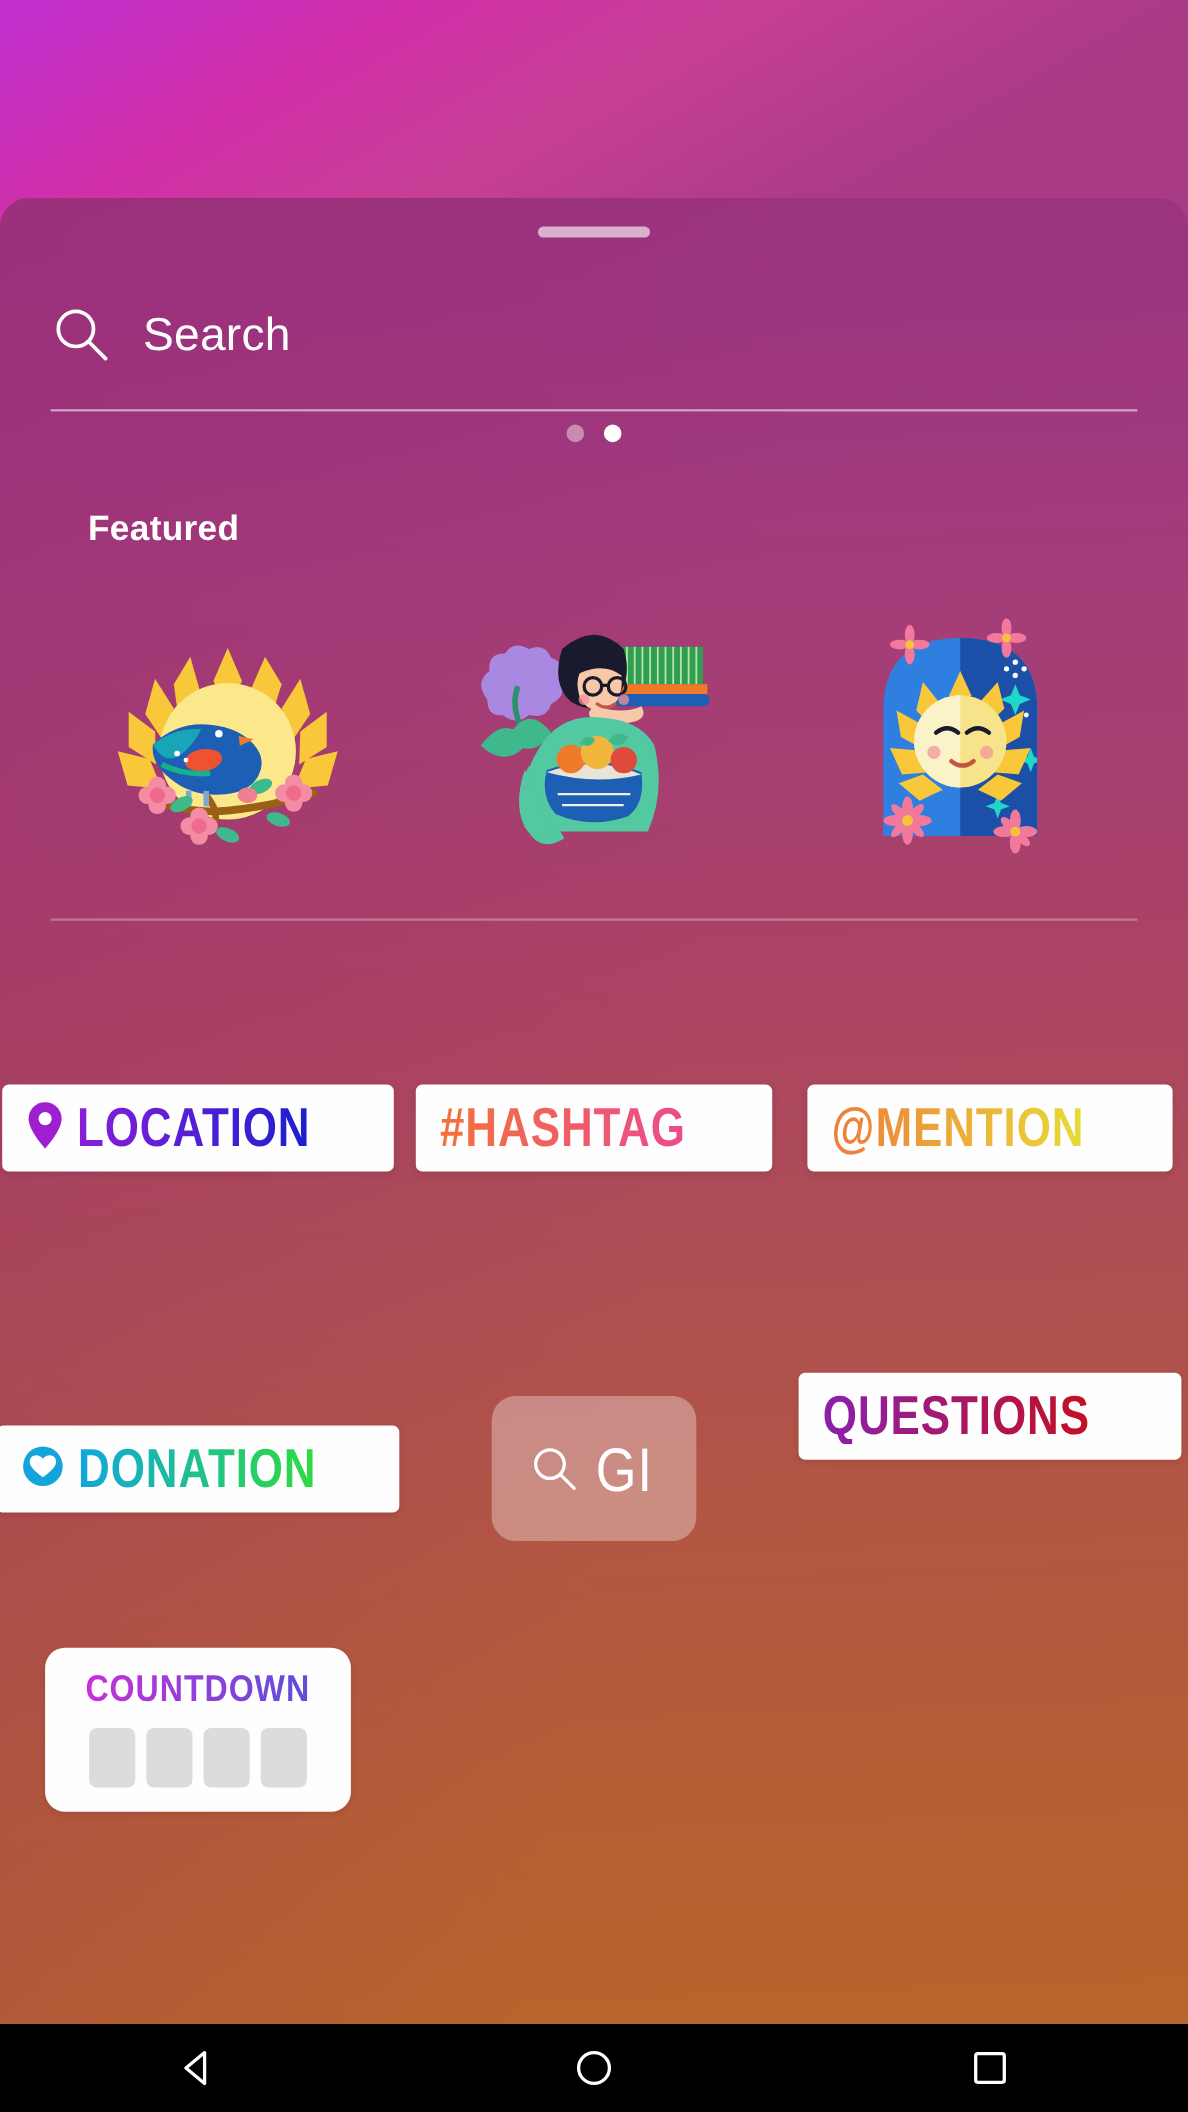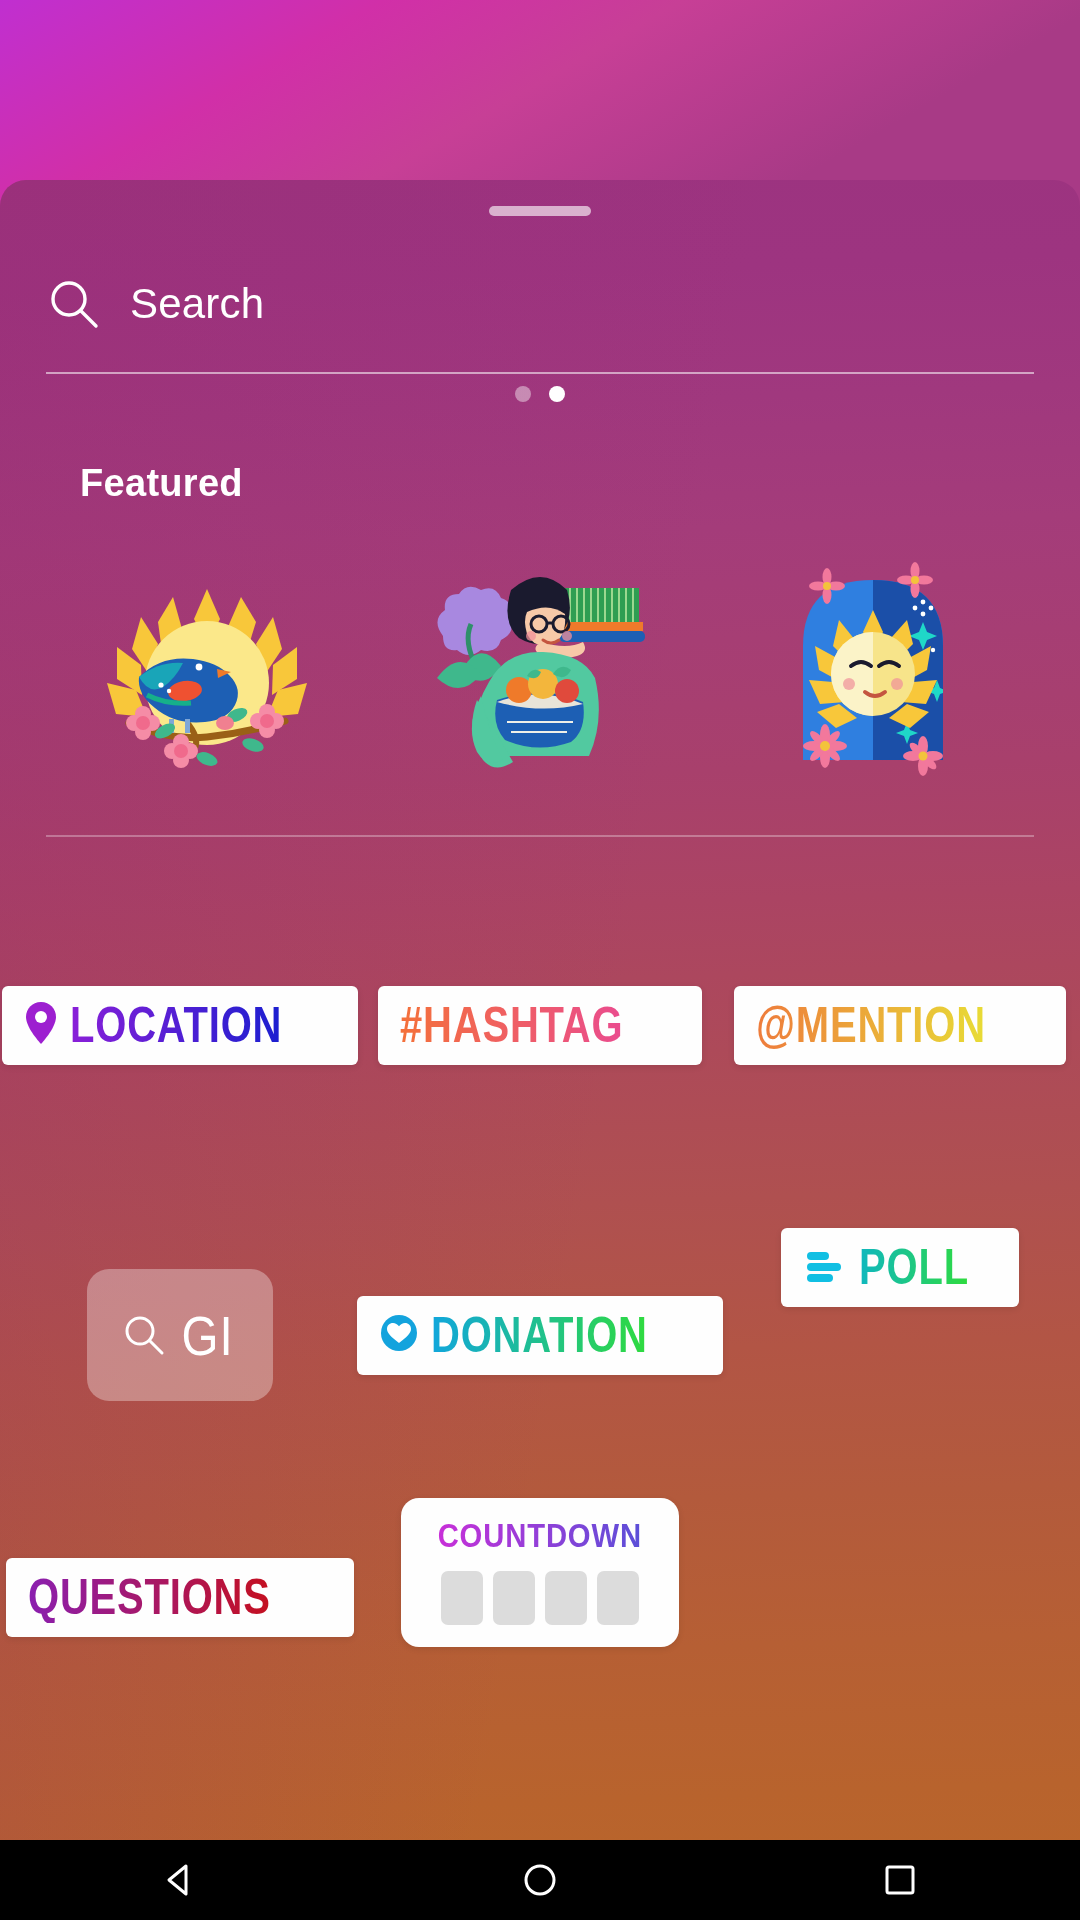--- a/index.html
+++ b/index.html
@@ -74,21 +74,21 @@
   .dots {
     position:absolute; left:0; top:206px; width:1080px;
     display:flex; justify-content:center; align-items:center; gap:18px;
   }
   .dot { width:16px; height:16px; border-radius:50%; background:rgba(255,255,255,0.42); }
   .dot.active { background:#ffffff; }
 
   
   .featured-title {
     position:absolute; left:80px; top:282px;
-    color:#fff; font-size:38px; font-weight:bold; letter-spacing:0.3px;
+    color:#fff; font-size:32px; font-weight:bold; letter-spacing:0.3px;
   }
   .featured-row {
     position:absolute; left:40px; top:360px; width:1000px; height:250px;
     display:flex; align-items:center; justify-content:space-around;
   }
   .featured-item { width:280px; height:240px; display:flex; align-items:center; justify-content:center; }
   .featured-item svg { display:block; }
 
   .divider {
     position:absolute; left:46px; top:655px; width:988px; height:2px;
@@ -425,56 +425,44 @@
       </div>
     </div>
 
     <div class="cell">
       <div class="pill">
         <span class="pill-text" style="background-image:linear-gradient(90deg,#ee7b3c,#e8dc36);">@MENTION</span>
       </div>
     </div>
 
     <div class="cell">
+      <div class="pill">
+        <span class="ico">
+          <svg width="40" height="40" viewBox="0 0 40 40">
+            <circle cx="20" cy="20" r="18" fill="#13a3dd"></circle>
+            <path d="M20 30 C12 24 8 20 8 16 C8 12.5 10.5 10 14 10 C16.3 10 18.6 11.3 20 13.2 C21.4 11.3 23.7 10 26 10 C29.5 10 32 12.5 32 16 C32 20 28 24 20 30 Z" fill="#ffffff"></path>
+          </svg>
+        </span>
+        <span class="pill-text" style="background-image:linear-gradient(90deg,#11a6dc,#2fdb3e);">DONATION</span>
+      </div>
+    </div>
+
+    <div class="cell">
       <div class="gif-tile">
         <span class="mag">
           <svg viewBox="0 0 46 46" width="46" height="46">
             <circle cx="19" cy="19" r="13" fill="none" stroke="#ffffff" stroke-width="3"></circle>
             <line x1="28.5" y1="28.5" x2="41" y2="41" stroke="#ffffff" stroke-width="3" stroke-linecap="round"></line>
           </svg>
         </span>
         <span class="gif-text">GI</span>
       </div>
     </div>
 
-    <div class="cell">
-      <div class="pill">
-        <span class="ico">
-          <svg width="40" height="40" viewBox="0 0 40 40">
-            <circle cx="20" cy="20" r="18" fill="#13a3dd"></circle>
-            <path d="M20 30 C12 24 8 20 8 16 C8 12.5 10.5 10 14 10 C16.3 10 18.6 11.3 20 13.2 C21.4 11.3 23.7 10 26 10 C29.5 10 32 12.5 32 16 C32 20 28 24 20 30 Z" fill="#ffffff"></path>
-          </svg>
-        </span>
-        <span class="pill-text" style="background-image:linear-gradient(90deg,#11a6dc,#2fdb3e);">DONATION</span>
-      </div>
-    </div>
-
-
-    <div class="cell top-align">
-      <div class="pill">
-        <span class="ico">
-          <svg width="44" height="40" viewBox="0 0 44 40">
-            <rect x="4" y="6" width="22" height="8" rx="4" fill="#11bfe3"></rect>
-            <rect x="4" y="17" width="34" height="8" rx="4" fill="#11bfe3"></rect>
-            <rect x="4" y="28" width="26" height="8" rx="4" fill="#11bfe3"></rect>
-          </svg>
-        </span>
-        <span class="pill-text" style="background-image:linear-gradient(90deg,#0fb7bf,#2fdb3e);">POLL</span>
-      </div>
-    </div>
+
 
     <div class="cell top-align" style="padding-top:68px;">
       <div class="pill">
         <span class="pill-text" style="background-image:linear-gradient(90deg,#8a1fb0,#c41020);">QUESTIONS</span>
       </div>
     </div>
 
     <div class="cell top-align" style="padding-top:8px;">
       <div class="countdown-card">
         <span class="countdown-title" style="background-image:linear-gradient(90deg,#c82fd8,#5b4fd8);">COUNTDOWN</span>

